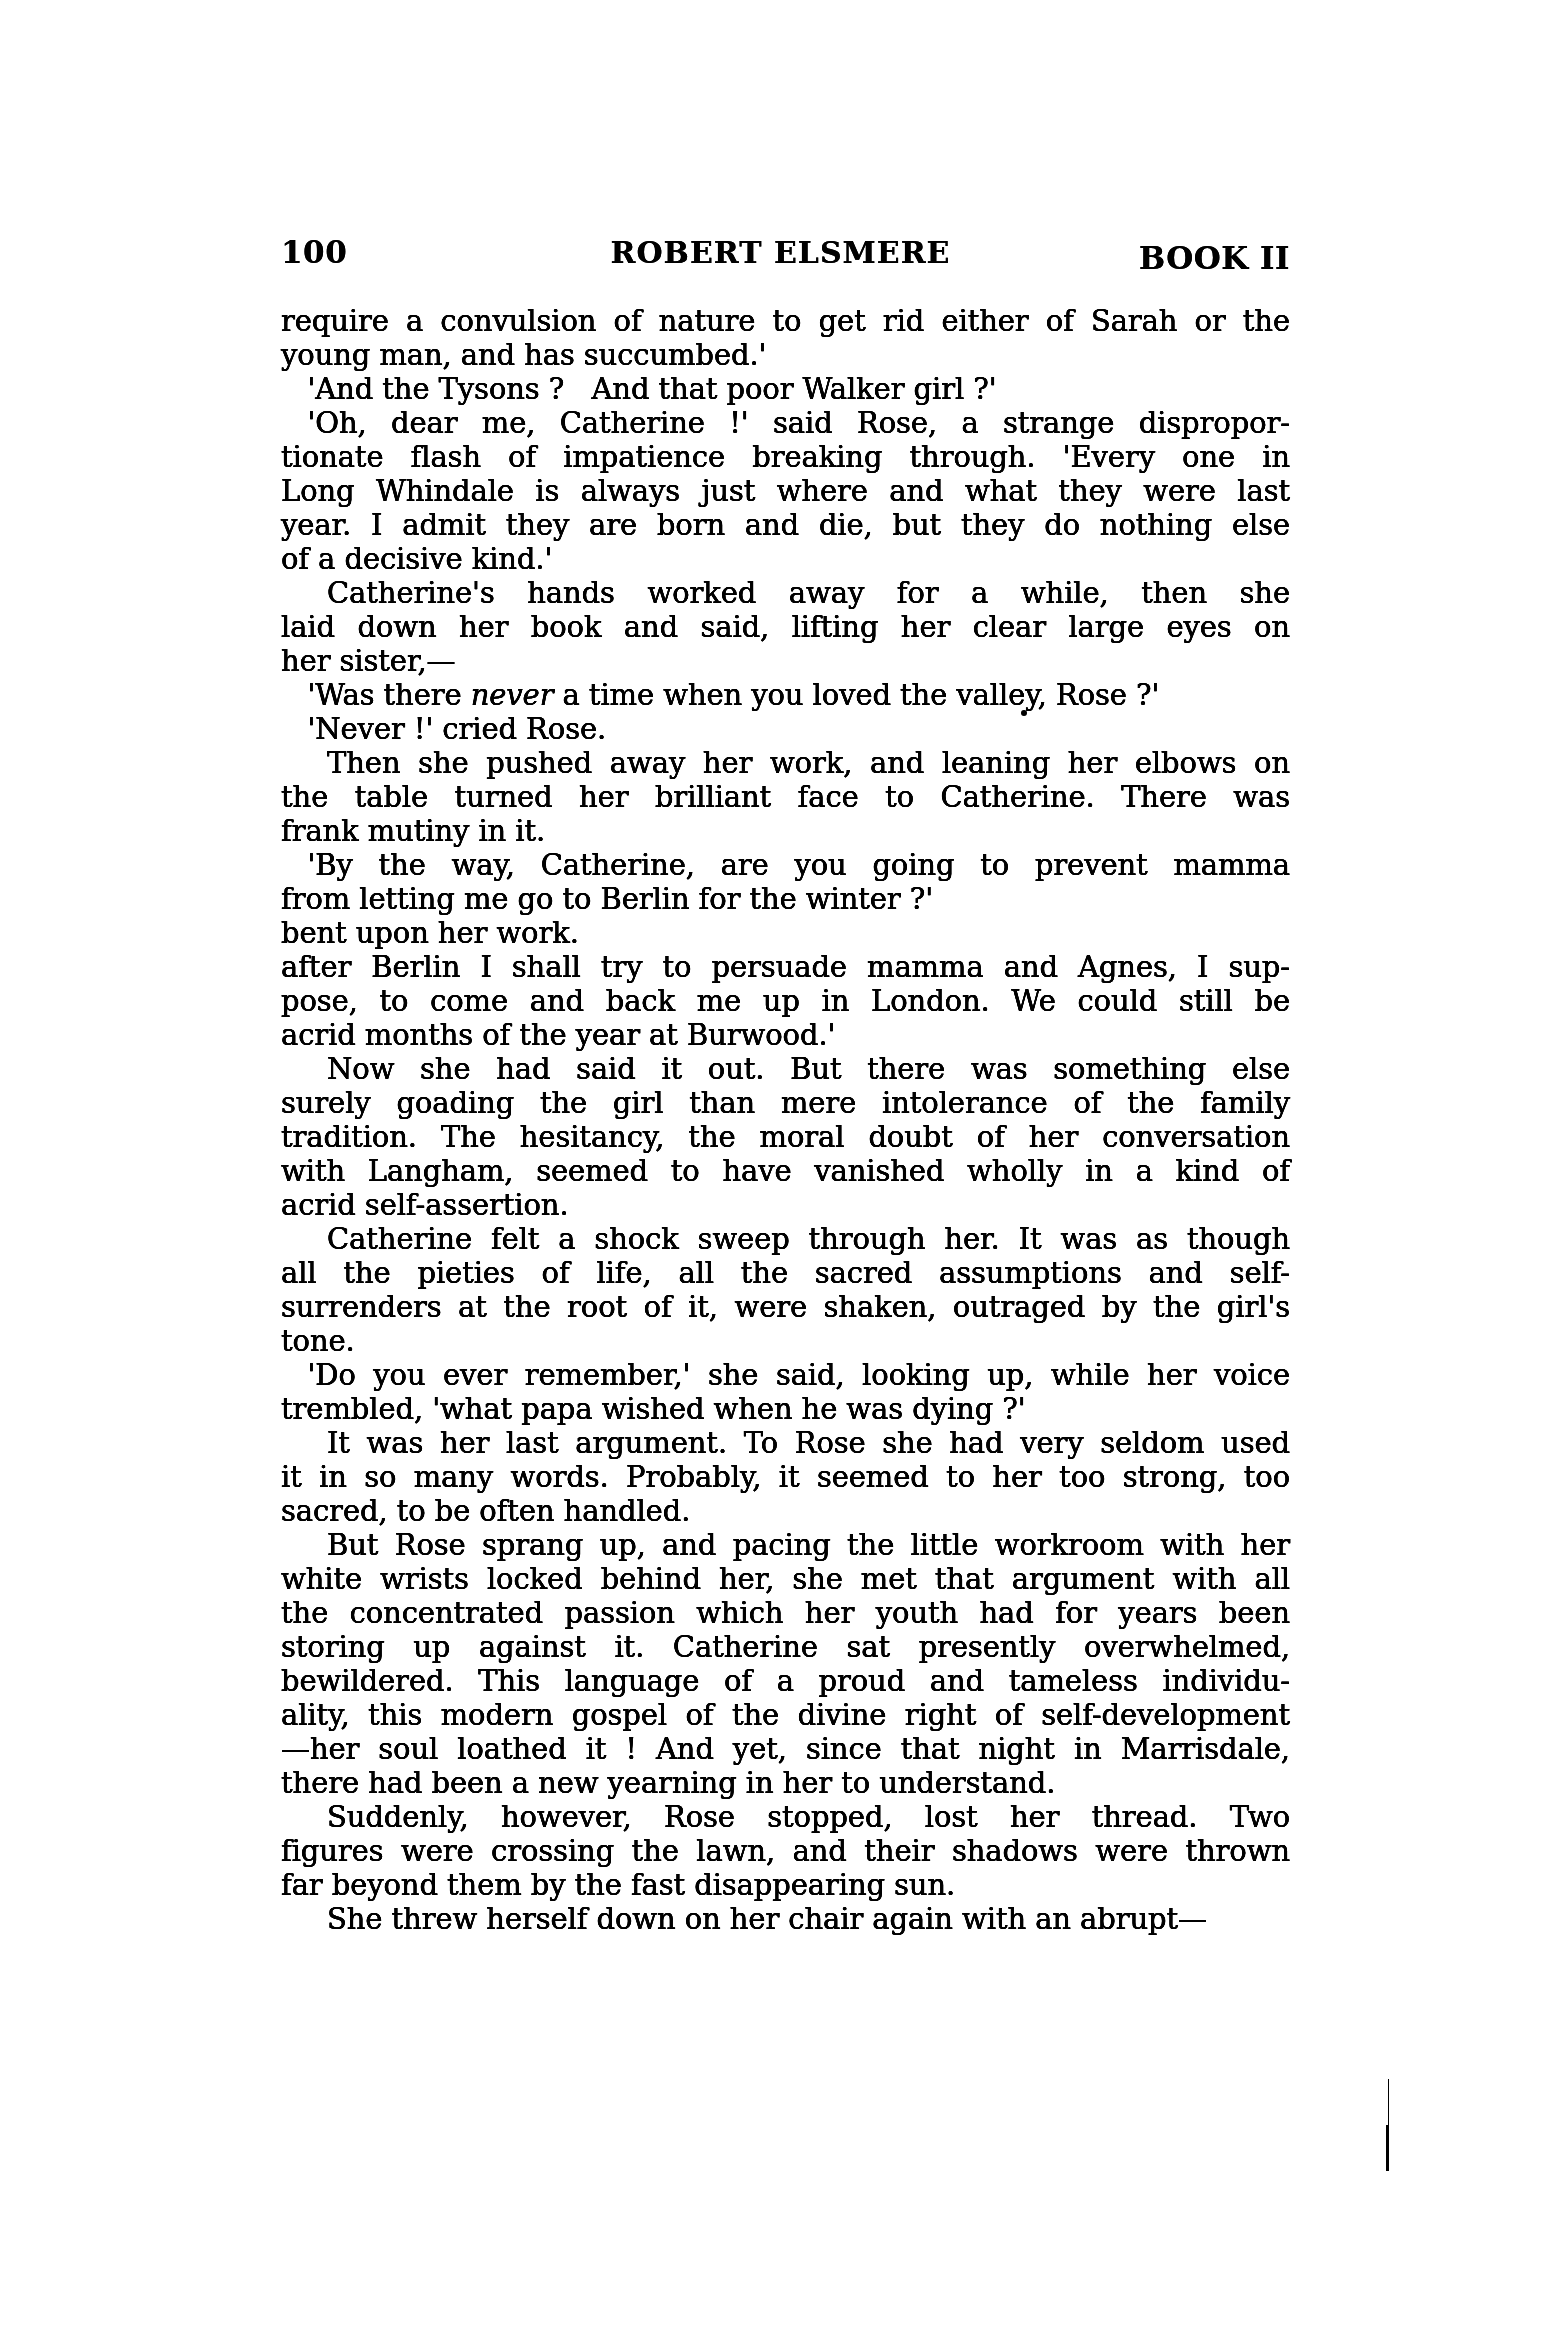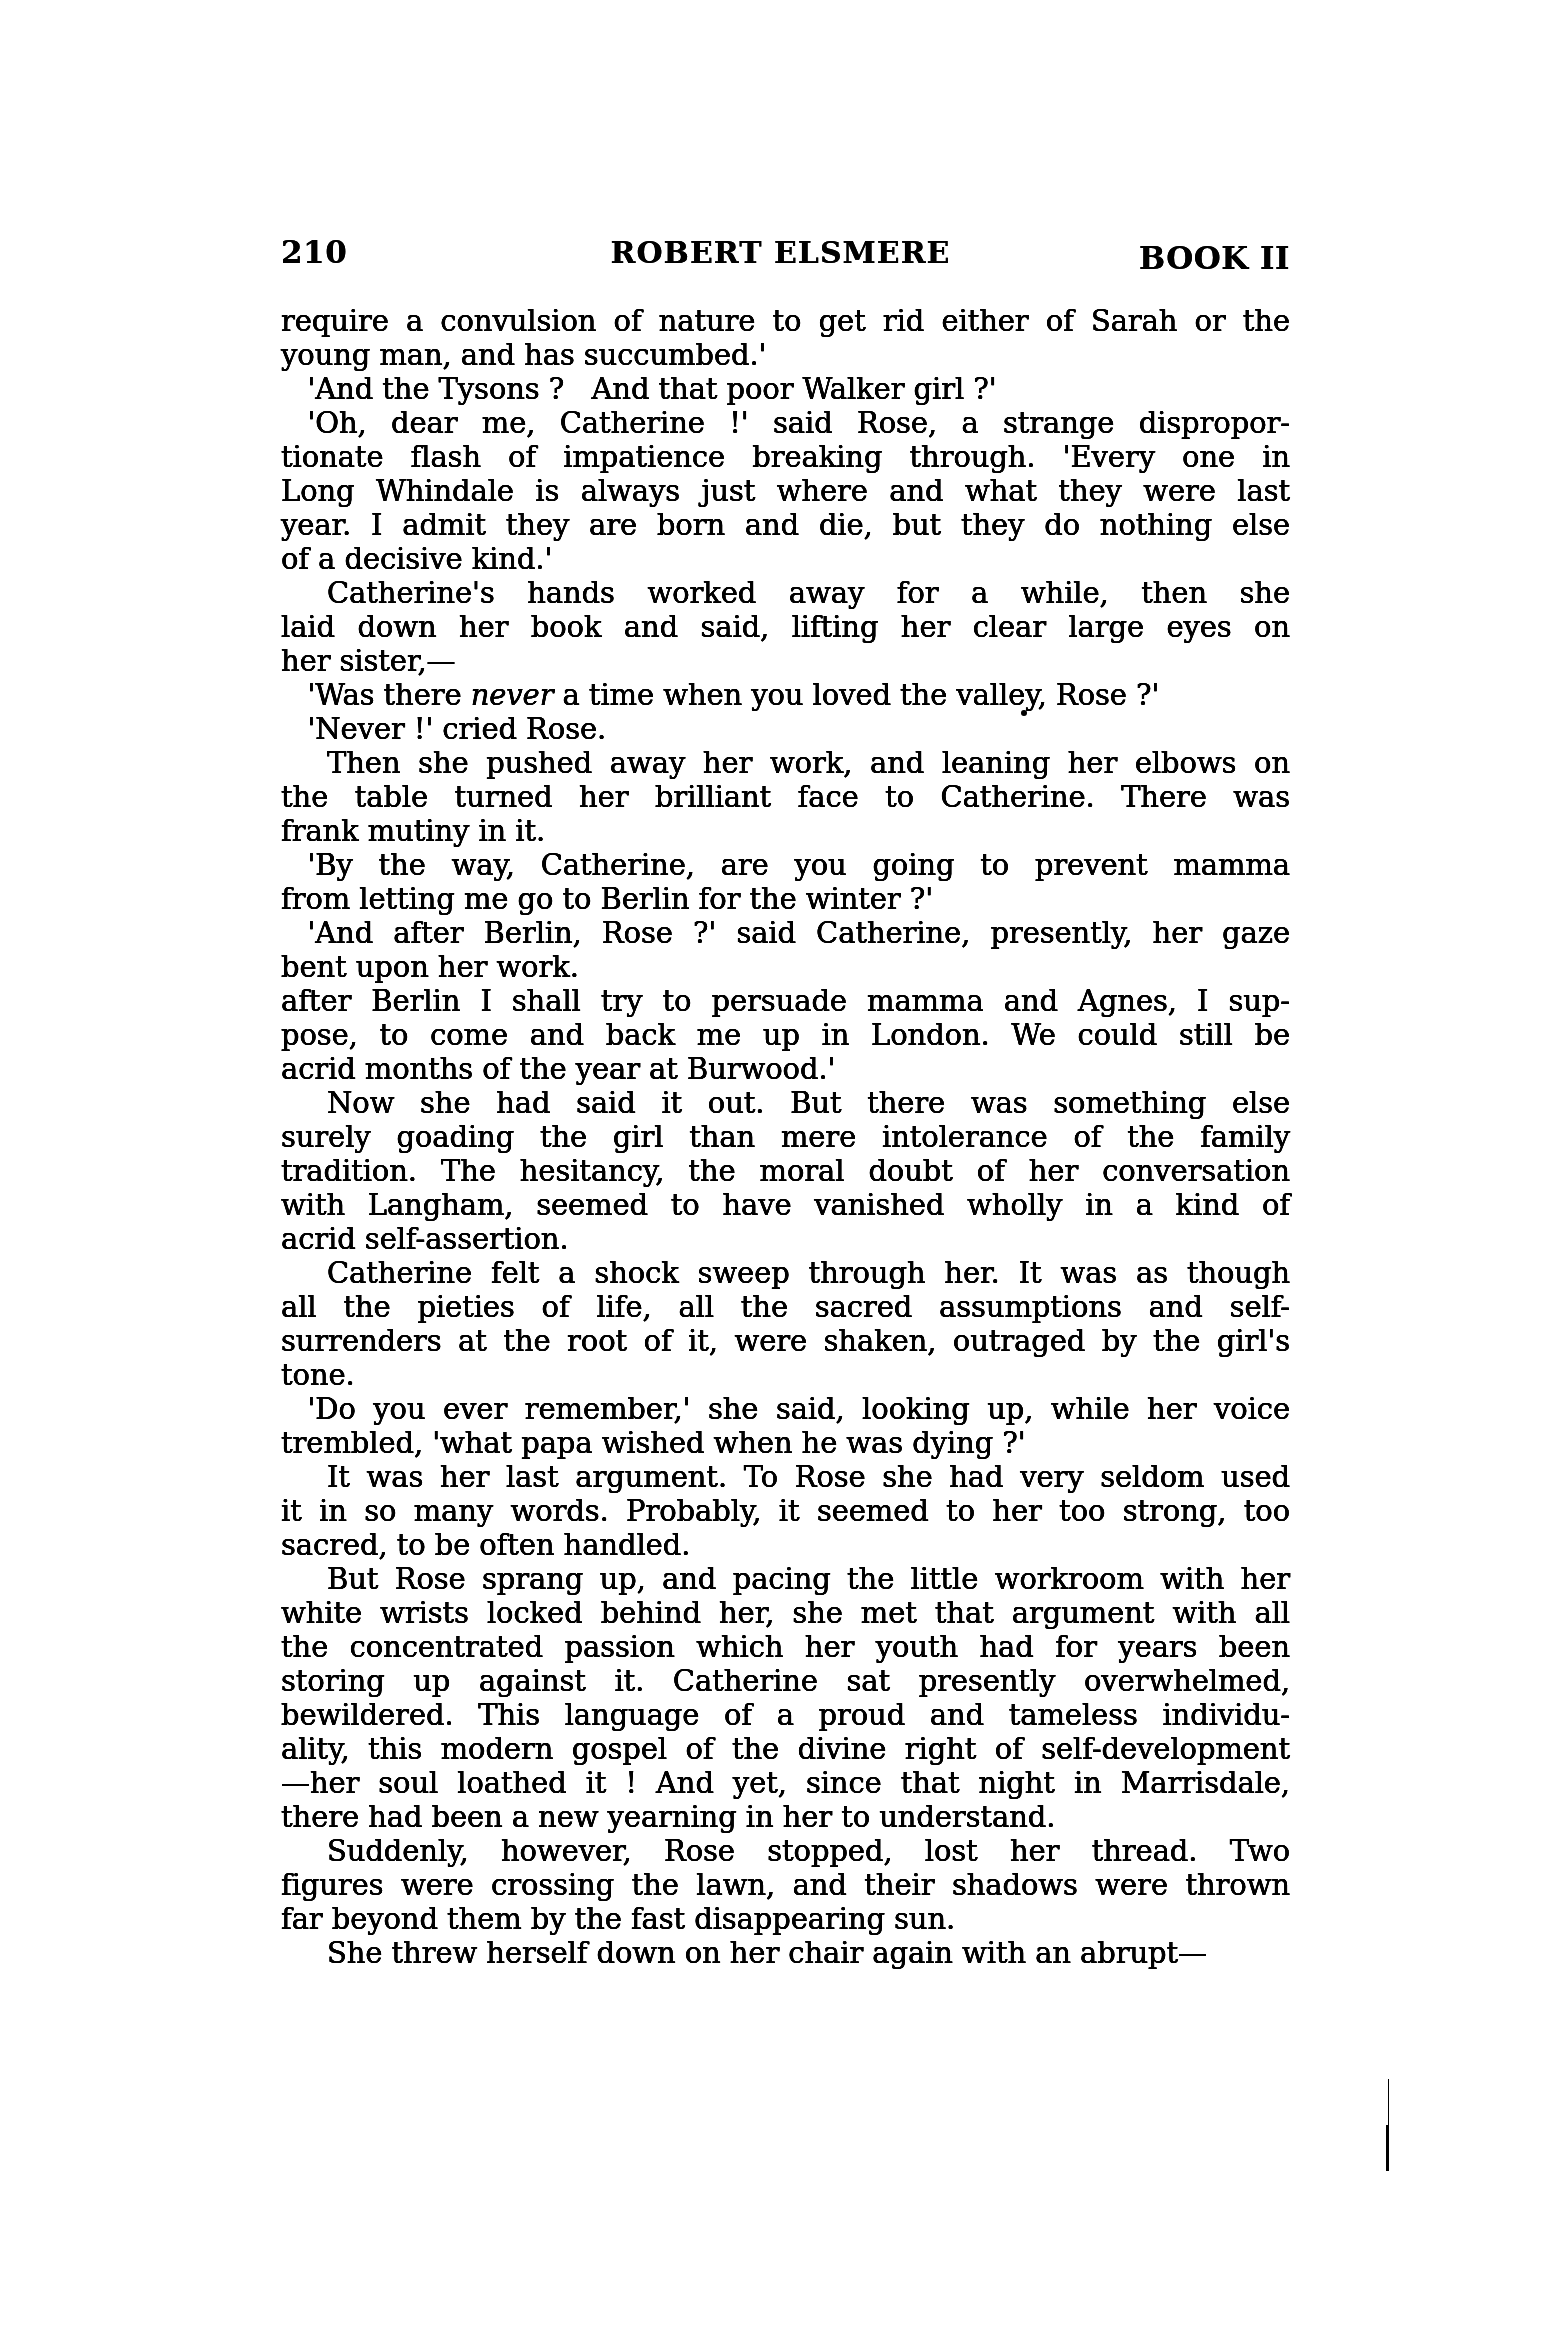--- a/index.html
+++ b/index.html
@@ -76,21 +76,21 @@
   .artifact {
     position: absolute;
     background: #000;
   }
 </style>
 </head>
 <body>
 
 <div class="page">
 
-  <div class="page-number">210</div>
+  <div class="page-number">100</div>
 
   <div class="running-title">ROBERT ELSMERE</div>
 
   <div class="book-label">BOOK II</div>
 
   <div class="body-text" id="body-text">
       <div class="line just" style="text-indent: 0px;">require a convulsion of nature to get rid either of Sarah or the</div>
       <div class="line" style="text-indent: 0px;">young man, and has succumbed.'</div>
       <div class="line" style="text-indent: 26.4px;">'And the Tysons ?   And that poor Walker girl ?'</div>
       <div class="line just" style="text-indent: 26.4px;">'Oh, dear me, Catherine !' said Rose, a strange dispropor-</div>
@@ -101,21 +101,20 @@
       <div class="line just" style="text-indent: 46px;">Catherine's hands worked away for a while, then she</div>
       <div class="line just" style="text-indent: 0px;">laid down her book and said, lifting her clear large eyes on</div>
       <div class="line" style="text-indent: 0px;">her sister,—</div>
       <div class="line" style="text-indent: 26.4px;">'Was there <i>never</i> a time when you loved the valley, Rose ?'</div>
       <div class="line" style="text-indent: 26.4px;">'Never !' cried Rose.</div>
       <div class="line just" style="text-indent: 46px;">Then she pushed away her work, and leaning her elbows on</div>
       <div class="line just" style="text-indent: 0px;">the table turned her brilliant face to Catherine.  There was</div>
       <div class="line" style="text-indent: 0px;">frank mutiny in it.</div>
       <div class="line just" style="text-indent: 26.4px;">'By the way, Catherine, are you going to prevent mamma</div>
       <div class="line" style="text-indent: 0px;">from letting me go to Berlin for the winter ?'</div>
-      <div class="line just" style="text-indent: 26.4px;">'And after Berlin, Rose ?' said Catherine, presently, her gaze</div>
       <div class="line" style="text-indent: 0px;">bent upon her work.</div>
       <div class="line just" style="text-indent: 0px;">after Berlin I shall try to persuade mamma and Agnes, I sup-</div>
       <div class="line just" style="text-indent: 0px;">pose, to come and back me up in London.  We could still be</div>
       <div class="line" style="text-indent: 0px;">acrid months of the year at Burwood.'</div>
       <div class="line just" style="text-indent: 46px;">Now she had said it out.  But there was something else</div>
       <div class="line just" style="text-indent: 0px;">surely goading the girl than mere intolerance of the family</div>
       <div class="line just" style="text-indent: 0px;">tradition.  The hesitancy, the moral doubt of her conversation</div>
       <div class="line just" style="text-indent: 0px;">with Langham, seemed to have vanished wholly in a kind of</div>
       <div class="line" style="text-indent: 0px;">acrid self-assertion.</div>
       <div class="line just" style="text-indent: 46px;">Catherine felt a shock sweep through her.  It was as though</div>

